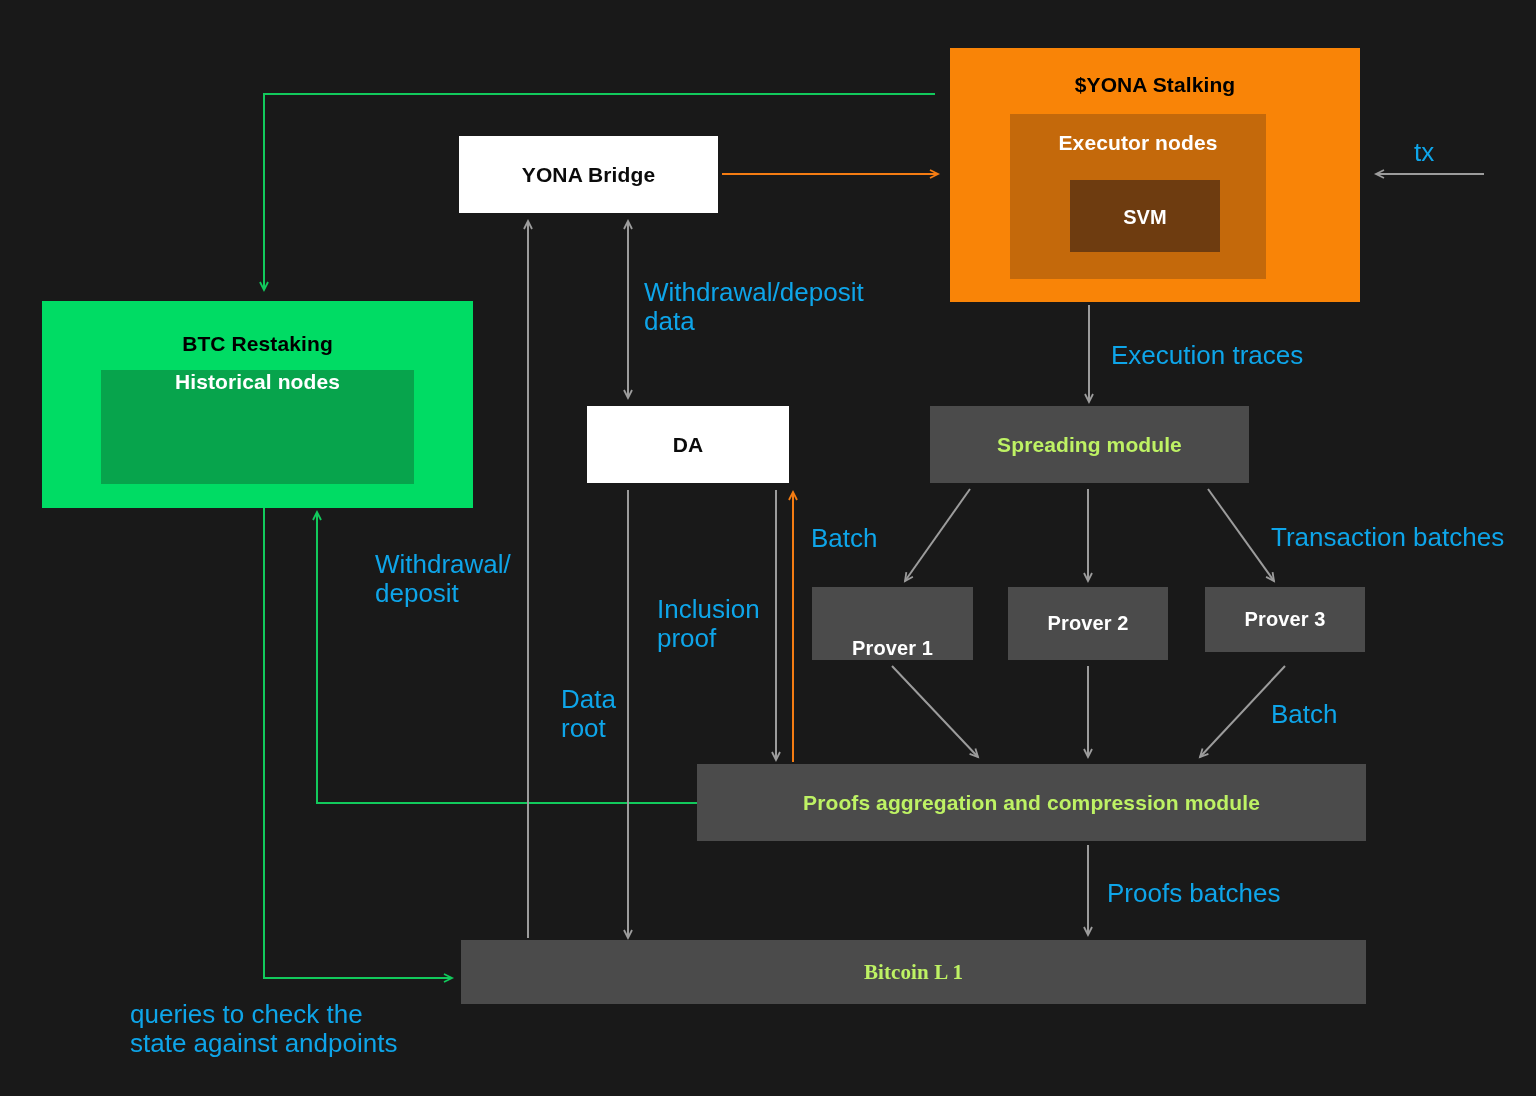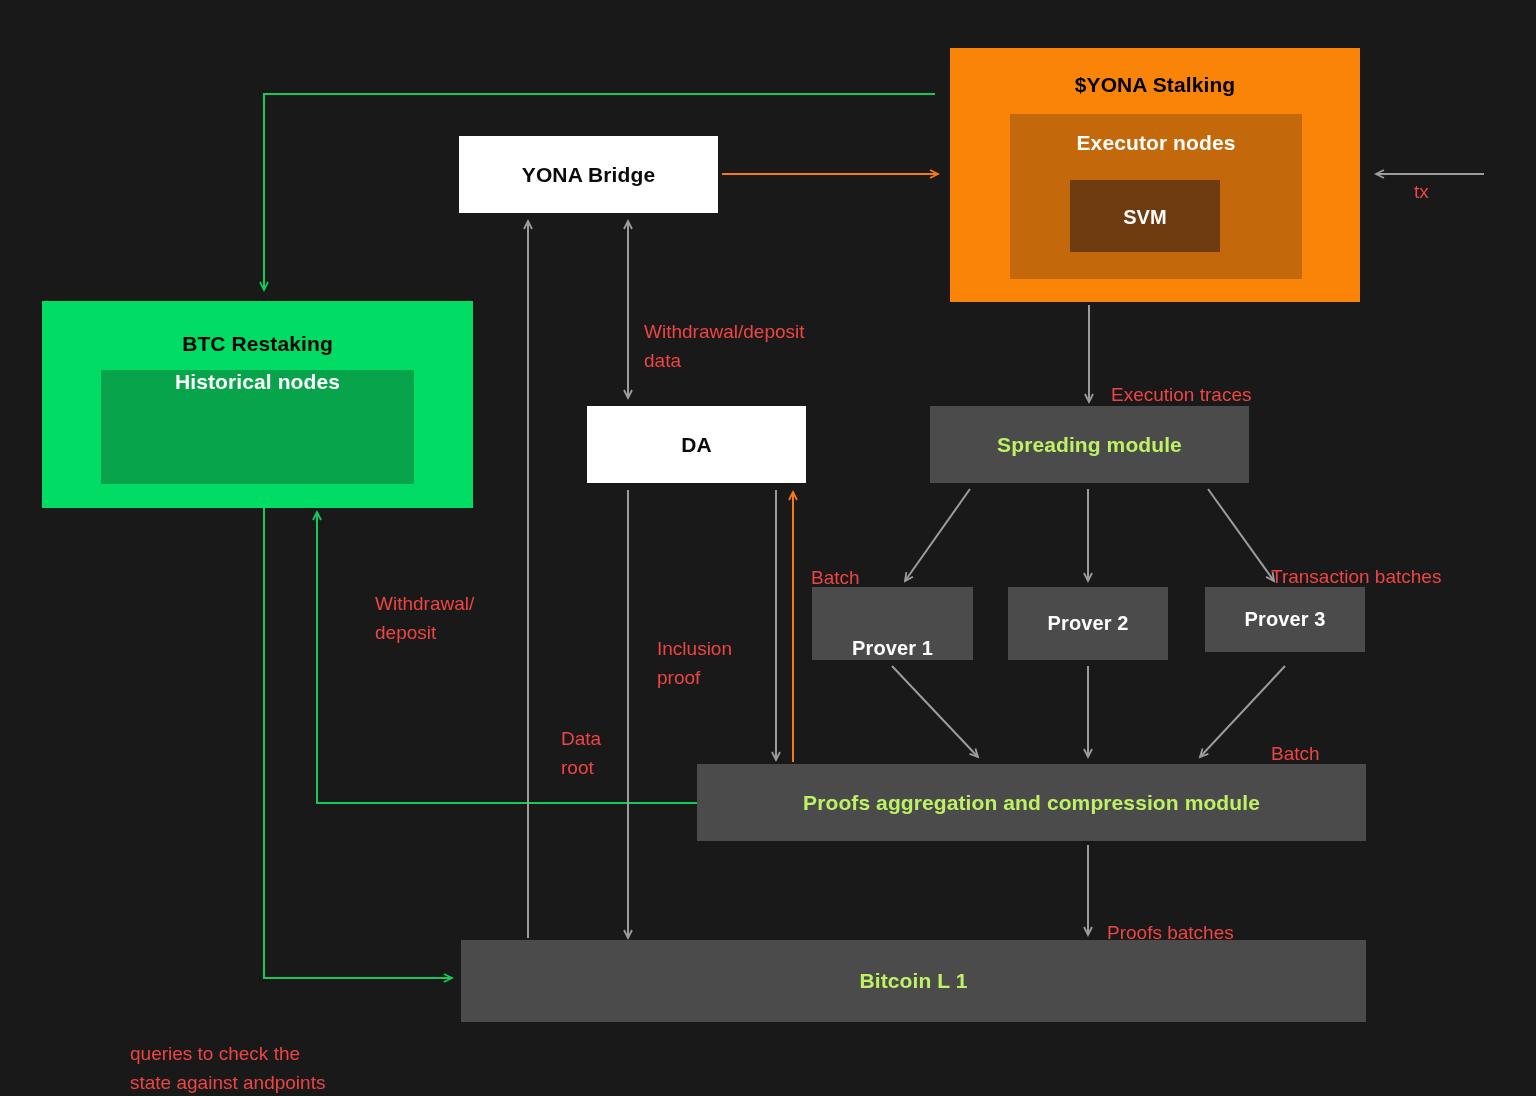--- a/index.html
+++ b/index.html
@@ -76,26 +76,25 @@
     align-items: center;
   }
   .node-gray-sm {
     background: #4B4B4B;
     color: #ffffff;
     font-size: 20px;
     align-items: center;
   }
   .edge-label {
     position: absolute;
-    color: #ef4444;
-    font-size: 19px;
+    color: #0ea5e9;
+    font-size: 26px;
     line-height: 29px;
     white-space: pre;
     font-weight: normal;
-    margin-top: 39px;
   }
   svg.wires {
     position: absolute;
     left: 0;
     top: 0;
     width: 1536px;
     height: 1096px;
     overflow: visible;
     pointer-events: none;
   }
@@ -156,39 +155,39 @@
 
       <path d="M1285,666 L1200,757" stroke="#9C9C9C" marker-end="url(#ah-gray)"></path>
 
       <path d="M1088,845 L1088,935" stroke="#9C9C9C" marker-end="url(#ah-gray)"></path>
     </g>
   </svg>
 
   <div class="node node-orange" style="left:950px; top:48px; width:410px; height:254px;">
     <span class="node-label">$YONA Stalking</span>
   </div>
-  <div class="node node-orange-mid" style="left:1010px; top:114px; width:292px; height:165px;justify-content:flex-end;">
+  <div class="node node-orange-mid" style="left:1010px; top:114px; width:256px; height:165px;justify-content:flex-end;">
     <span class="node-label">Executor nodes</span>
   </div>
   <div class="node node-orange-inner" style="left:1070px; top:180px; width:150px; height:72px;">
     <span class="node-label">SVM</span>
   </div>
 
   <div class="node node-white" style="left:459px; top:136px; width:259px; height:77px;">
     <span class="node-label">YONA Bridge</span>
   </div>
 
   <div class="node node-green" style="left:42px; top:301px; width:431px; height:207px;">
     <span class="node-label">BTC Restaking</span>
   </div>
   <div class="node node-green-inner" style="left:101px; top:370px; width:313px; height:114px;">
     <span class="node-label">Historical nodes</span>
   </div>
 
-  <div class="node node-white" style="left:587px; top:406px; width:219px; height:77px;">
+  <div class="node node-white" style="left:587px; top:406px; width:202px; height:77px;">
     <span class="node-label">DA</span>
   </div>
 
   <div class="node node-gray" style="left:930px; top:406px; width:319px; height:77px;">
     <span class="node-label">Spreading module</span>
   </div>
 
   <div class="node node-gray-sm" style="left:812px; top:587px; width:161px; height:73px;align-items:flex-end;">
     <span class="node-label">Prover 1</span>
   </div>
@@ -196,21 +195,21 @@
     <span class="node-label">Prover 2</span>
   </div>
   <div class="node node-gray-sm" style="left:1205px; top:587px; width:160px; height:65px;">
     <span class="node-label">Prover 3</span>
   </div>
 
   <div class="node node-gray" style="left:697px; top:764px; width:669px; height:77px;">
     <span class="node-label">Proofs aggregation and compression module</span>
   </div>
 
-  <div class="node node-gray" style="left:461px; top:940px; width:905px; height:82px;">
+  <div class="node node-gray" style="left:461px; top:940px; width:905px; height:64px;font-family:Liberation Serif, serif;">
     <span class="node-label">Bitcoin L 1</span>
   </div>
 
   <div class="edge-label" style="left:1414px; top:138px;">tx</div>
 
   <div class="edge-label" style="left:644px; top:278px;">Withdrawal/deposit
 data</div>
 
   <div class="edge-label" style="left:1111px; top:341px;">Execution traces</div>
 

